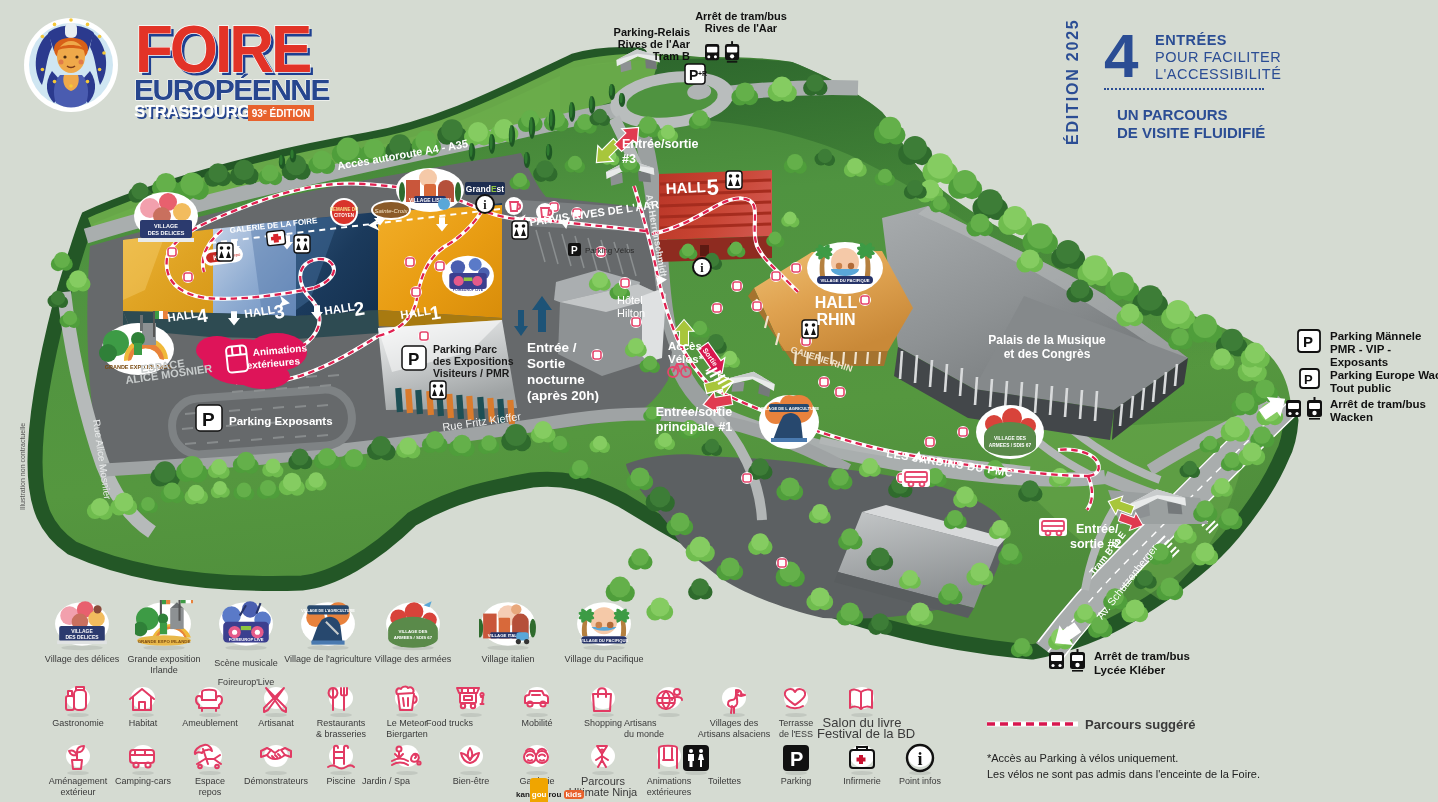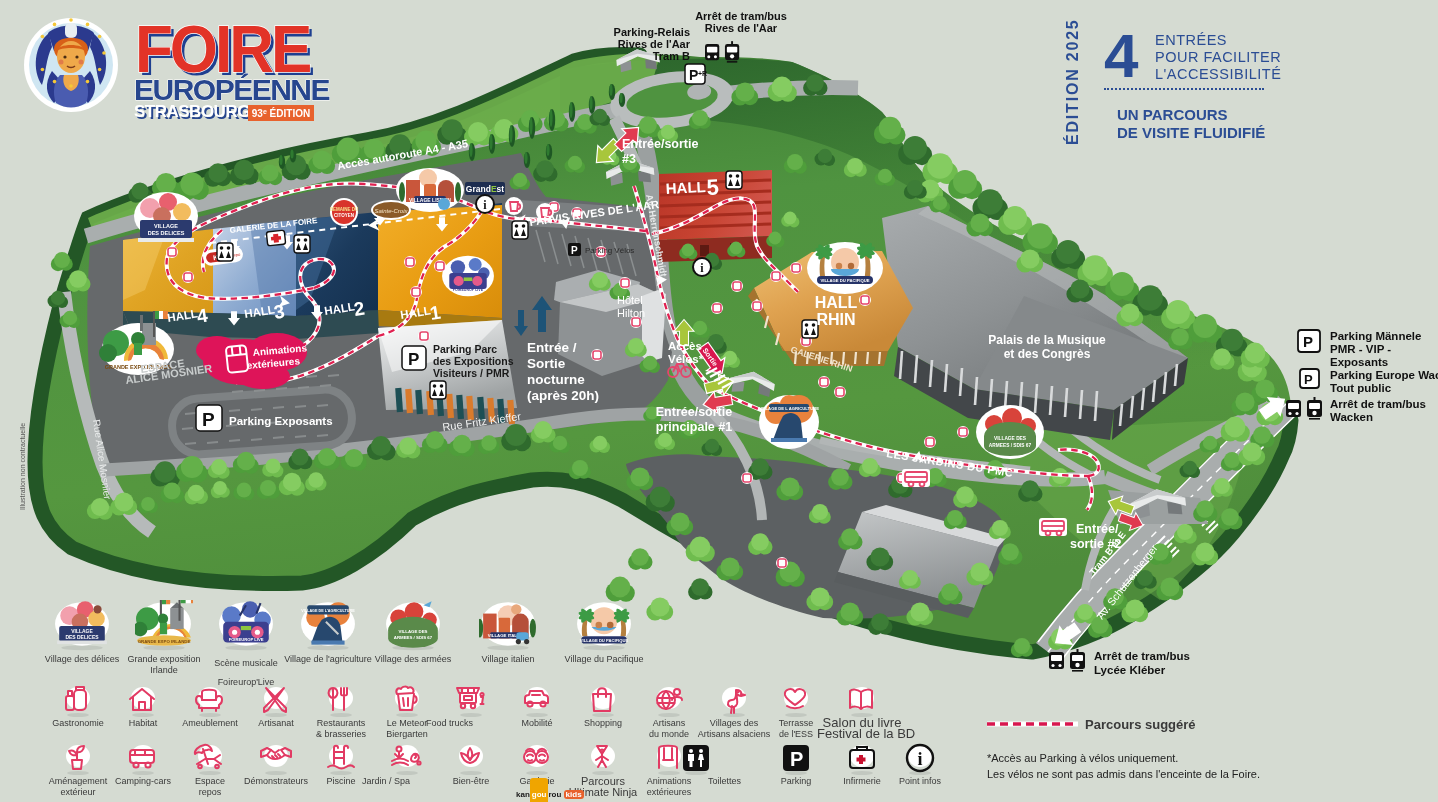--- a/index.html
+++ b/index.html
@@ -1671,21 +1671,21 @@
       </g>
       <text x="110" y="87" font-size="30" font-weight="bold" fill="#27468e" letter-spacing="-1.5" stroke="#ffffff" stroke-width="0.8" paint-order="stroke">EUROPÉENNE</text>
       <text x="112" y="106" font-size="17" font-weight="bold" fill="#27468e" letter-spacing="-0.5">STRASBOURG</text>
       <text x="110" y="104" font-size="17" font-weight="bold" fill="#ffffff" letter-spacing="-0.5">STRASBOURG</text>
       <rect x="224" y="92" width="66" height="16" fill="#e8622d"></rect>
       <text x="257" y="104" font-size="10" font-weight="bold" fill="#ffffff" text-anchor="middle">93<tspan font-size="7" dy="-3">e</tspan><tspan dy="3"> ÉDITION</tspan></text>
     </svg></div>
 <div class="abs" style="left:1056px;top:18px;width:360px;height:140px;color:#2b4d94">
     <div class="abs" style="left:8px;top:127px;transform:rotate(-90deg);transform-origin:0 0;font-size:16px;font-weight:bold;letter-spacing:1.8px;white-space:nowrap">ÉDITION 2025</div>
     <div class="abs" style="left:48px;top:2px;font-size:62px;font-weight:bold">4</div>
-    <div class="abs" style="left:99px;top:14px;font-size:14.5px;font-weight:normal;letter-spacing:0.5px">ENTRÉES</div>
+    <div class="abs" style="left:99px;top:14px;font-size:14.5px;font-weight:bold;letter-spacing:0.5px">ENTRÉES</div>
     <div class="abs" style="left:99px;top:31px;font-size:14.5px;letter-spacing:0.5px">POUR FACILITER</div>
     <div class="abs" style="left:99px;top:48px;font-size:14.5px;letter-spacing:0.5px">L'ACCESSIBILITÉ</div>
     <div class="abs" style="left:48px;top:70px;width:160px;border-bottom:2px dotted #2b4d94"></div>
     <div class="abs" style="left:61px;top:88px;font-size:15px;font-weight:bold">UN PARCOURS</div>
     <div class="abs" style="left:61px;top:106px;font-size:15px;font-weight:bold">DE VISITE FLUIDIFIÉ</div>
   </div>
 <div class="abs" style="left:22px;top:600px;width:120px;text-align:center">
     <svg style="display:block;margin:0 auto" width="58" height="52" viewBox="0 0 56 48">
       <ellipse cx="28" cy="45" rx="20" ry="2.5" fill="#c2c8c0"></ellipse>
       <ellipse cx="28" cy="22" rx="26" ry="21" fill="#ffffff"></ellipse>
@@ -1943,21 +1943,21 @@
     <svg style="display:block;margin:0 auto" width="36" height="36" viewBox="0 0 36 36">
       <ellipse cx="18" cy="33" rx="11" ry="2" fill="#c2c8c0"></ellipse>
       <ellipse cx="18" cy="16" rx="12" ry="11" fill="#ffffff"></ellipse>
       <g fill="none" stroke="#e23a63" stroke-width="2" stroke-linecap="round" stroke-linejoin="round">
         <path d="M 8,12 L 26,12 L 25,29 L 9,29 Z"></path>
         <path d="M 13,15 L 13,10 C 13,5 21,5 21,10 L 21,15"></path>
       </g>
     </svg>
     <div style="font-size:9px;color:#3a3a3a;line-height:10.5px;white-space:nowrap">Shopping</div>
   </div>
-<div class="abs" style="left:624px;top:682px;width:90px;text-align:center">
+<div class="abs" style="left:624px;top:682px;width:90px;">
     <svg style="display:block;margin:0 auto" width="36" height="36" viewBox="0 0 36 36">
       <ellipse cx="18" cy="33" rx="11" ry="2" fill="#c2c8c0"></ellipse>
       <ellipse cx="18" cy="16" rx="12" ry="11" fill="#ffffff"></ellipse>
       <g fill="none" stroke="#e23a63" stroke-width="2" stroke-linecap="round" stroke-linejoin="round">
         <circle cx="15" cy="18" r="9"></circle>
         <path d="M 15,9 C 10,14 10,22 15,27 M 15,9 C 20,14 20,22 15,27 M 6.5,16 L 23.5,16 M 6.5,21 L 23.5,21"></path>
         <circle cx="26" cy="10" r="3"></circle>
         <path d="M 21,18 C 21,14 31,14 31,18"></path>
       </g>
     </svg>

